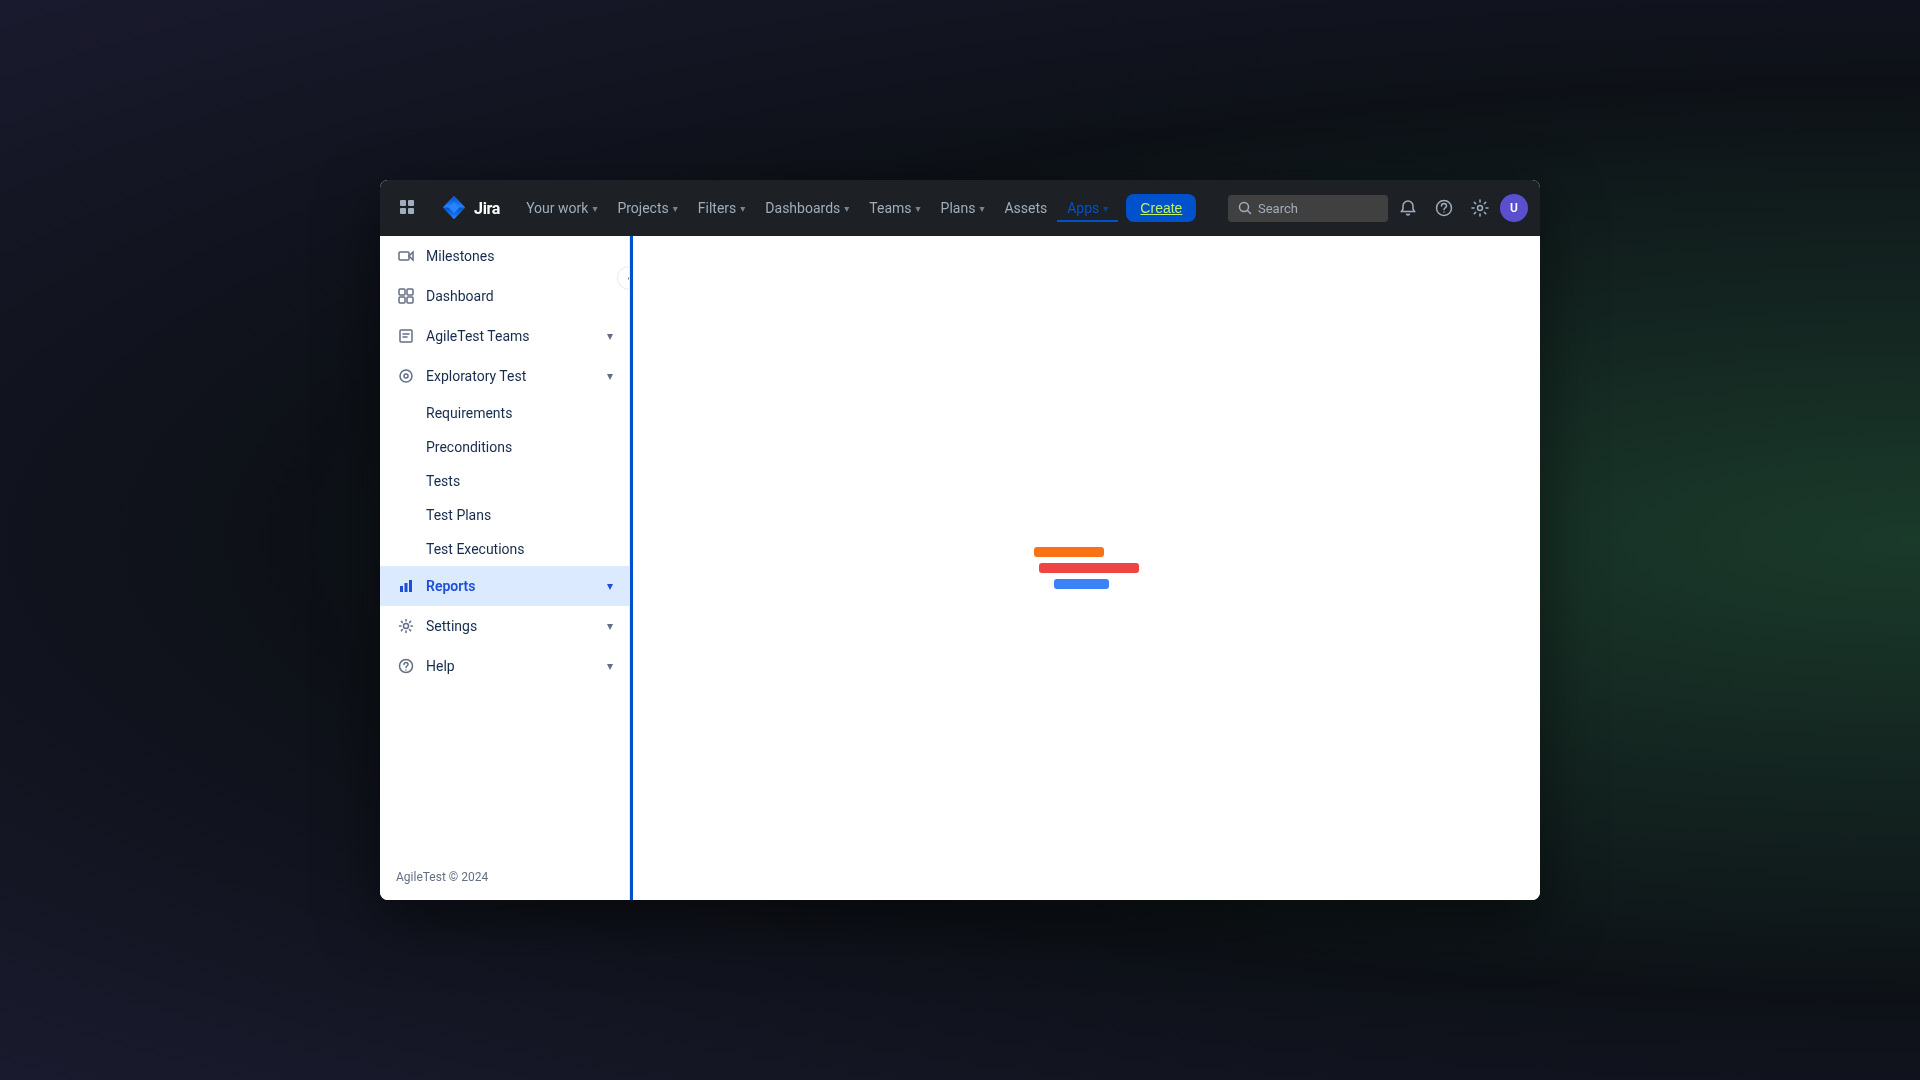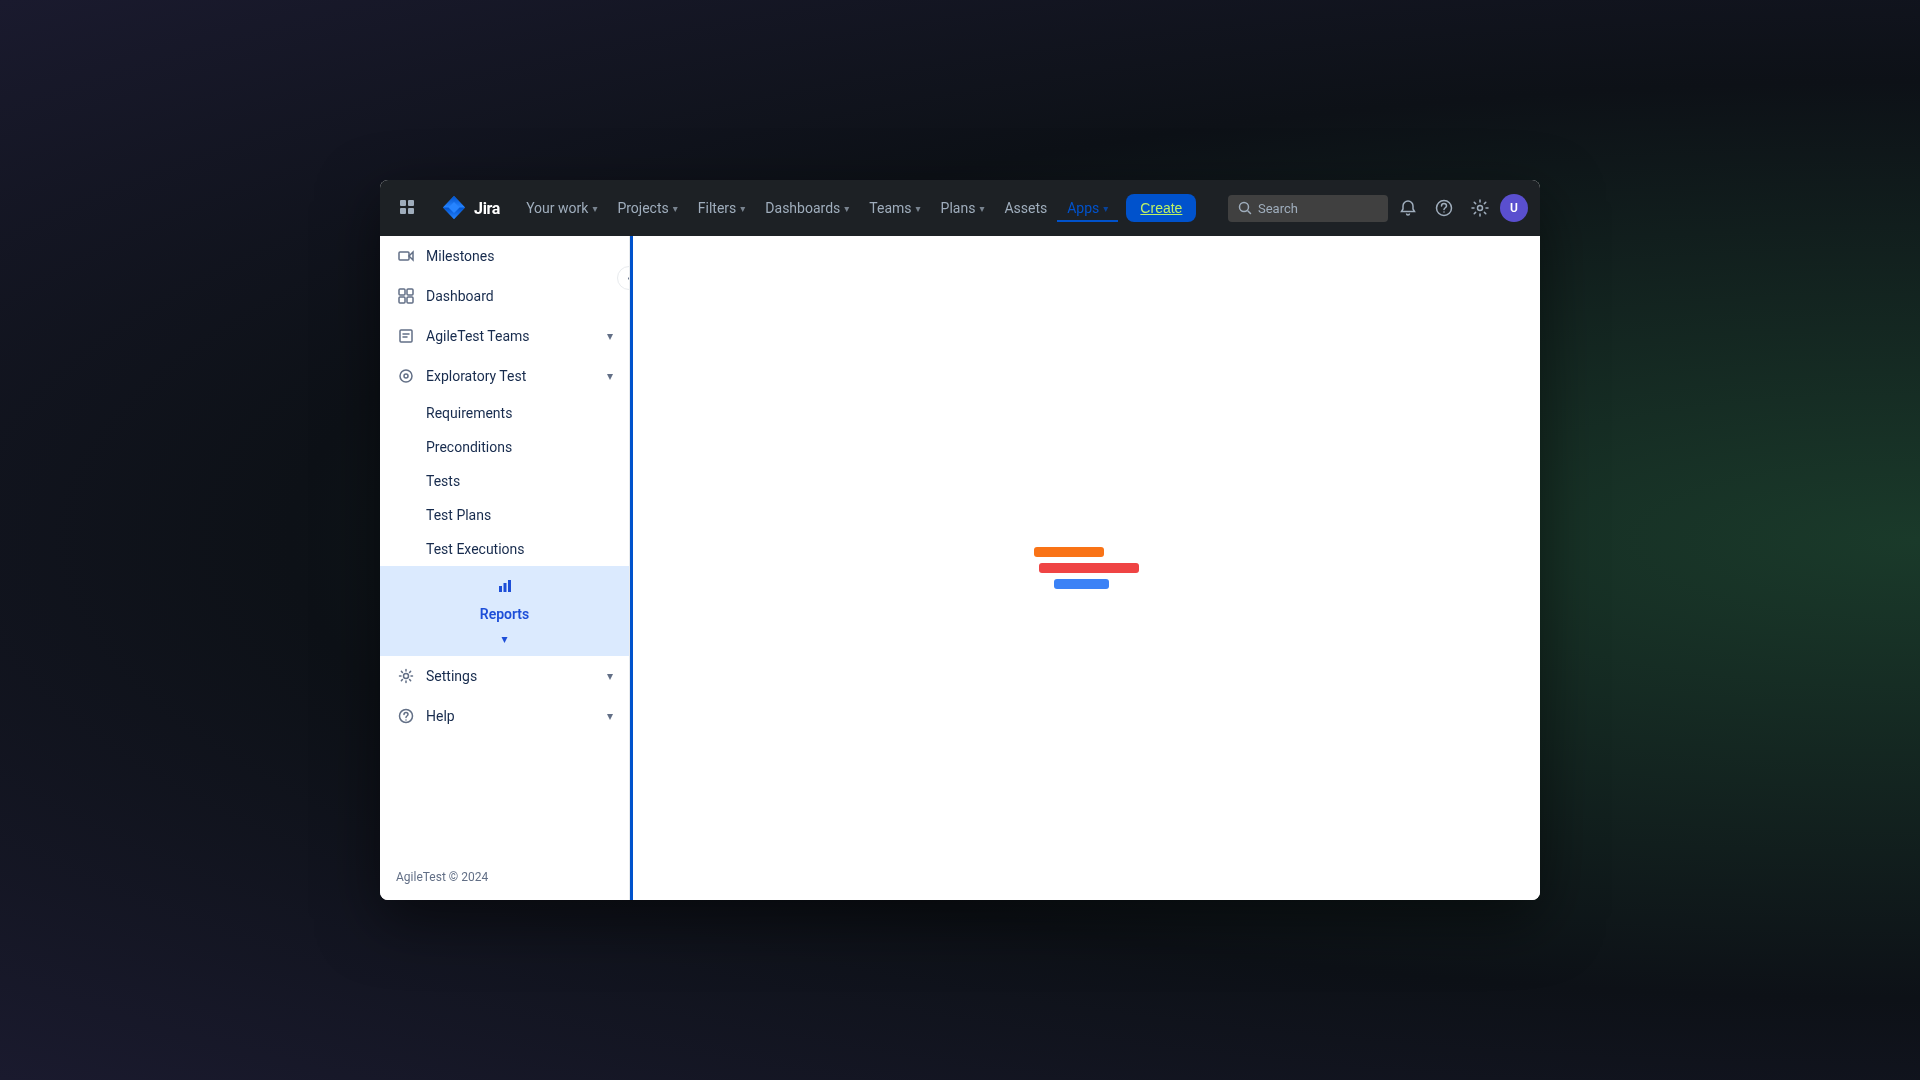--- a/index.html
+++ b/index.html
@@ -180,21 +180,21 @@
     .sidebar-item {
       display: flex;
       align-items: center;
       padding: 10px 16px;
       cursor: pointer;
       font-size: 14px;
       color: #172b4d;
       gap: 10px;
       position: relative;
     }
-    .sidebar-item.active { background: #e8f0fe; color: #0052cc; font-weight: 500; flex-direction: column; }
+    .sidebar-item.active { background: #e8f0fe; color: #0052cc; font-weight: 500; }
     .sidebar-item .item-icon {
       width: 20px;
       height: 20px;
       display: flex;
       align-items: center;
       justify-content: center;
       color: #626f86;
       font-size: 16px;
       flex-shrink: 0;
     }

